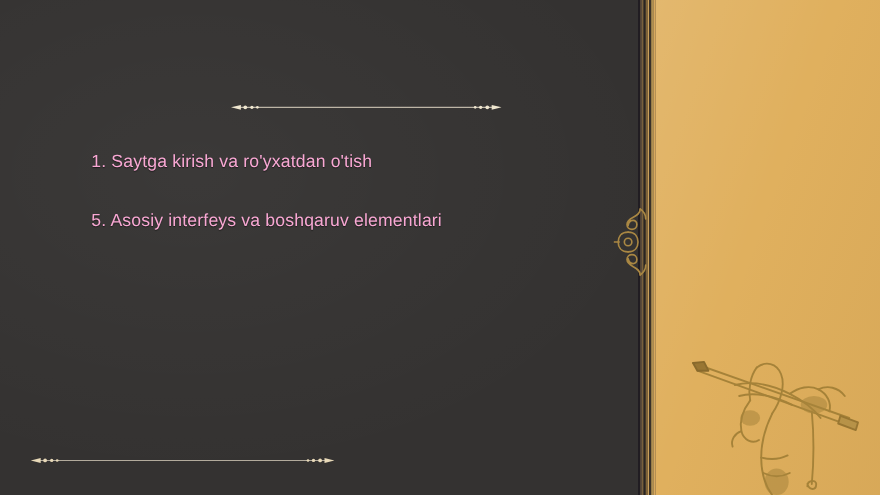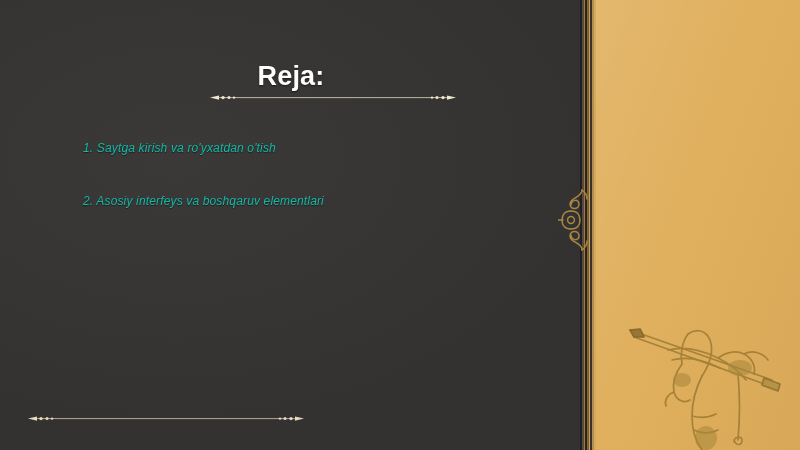--- a/index.html
+++ b/index.html
@@ -123,24 +123,23 @@
   }
 
   
   .body-list {
     position: absolute;
     left: 83px;
     top: 138px;
     width: 470px;
   }
   .body-item {
-    font-size: 12px;
-    font-style: italic;
+    font-size: 16px;
     font-weight: normal;
-    color: #14b8a6;
+    color: #f9a8d4;
     line-height: 20px;
     margin: 0 0 33px 0;
     letter-spacing: 0.15px;
     text-shadow: 0 1px 1px rgba(0,0,0,0.5);
     white-space: nowrap;
   }
   .body-item:last-child { margin-bottom: 0; }
 
   
   .bottom-rule {
@@ -212,41 +211,38 @@
       <path d="M70 110 C78 112, 86 112, 94 108"></path>
       <path d="M72 124 C80 128, 88 128, 96 124"></path>
     </g>
     <g fill="#a8863c" opacity="0.55">
       <ellipse cx="60" cy="74" rx="9" ry="7"></ellipse>
       <ellipse cx="118" cy="62" rx="12" ry="8"></ellipse>
       <ellipse cx="84" cy="132" rx="11" ry="12"></ellipse>
     </g>
   </svg>
 
-  <div class="title-block">
-    <h1 class="title">Reja:</h1>
-  </div>
 
   <svg class="title-rule" viewBox="0 0 246 9" preserveAspectRatio="none">
     <line x1="6" y1="4.6" x2="240" y2="4.6" stroke="#bdb5a6" stroke-width="1"></line>
     <g fill="#efe6cf">
       <polygon points="0,4.6 9,2.4 9,6.8"></polygon>
       <circle cx="13" cy="4.6" r="1.7"></circle>
       <circle cx="19" cy="4.6" r="1.5"></circle>
       <circle cx="24" cy="4.6" r="1.2"></circle>
       <polygon points="246,4.6 237,2.4 237,6.8"></polygon>
       <circle cx="233" cy="4.6" r="1.7"></circle>
       <circle cx="227" cy="4.6" r="1.5"></circle>
       <circle cx="222" cy="4.6" r="1.2"></circle>
     </g>
   </svg>
 
   <div class="body-list">
     <p class="body-item">1. Saytga kirish va ro'yxatdan o'tish</p>
-    <p class="body-item">2. Asosiy interfeys va boshqaruv elementlari</p>
+    <p class="body-item">5. Asosiy interfeys va boshqaruv elementlari</p>
   </div>
 
   <svg class="bottom-rule" viewBox="0 0 276 9" preserveAspectRatio="none">
     <line x1="6" y1="4.6" x2="270" y2="4.6" stroke="#b3ab9c" stroke-width="1"></line>
     <g fill="#e8d9b8">
       <polygon points="0,4.6 9,2.4 9,6.8"></polygon>
       <circle cx="13" cy="4.6" r="1.7"></circle>
       <circle cx="19" cy="4.6" r="1.5"></circle>
       <circle cx="24" cy="4.6" r="1.2"></circle>
       <polygon points="276,4.6 267,2.4 267,6.8"></polygon>

